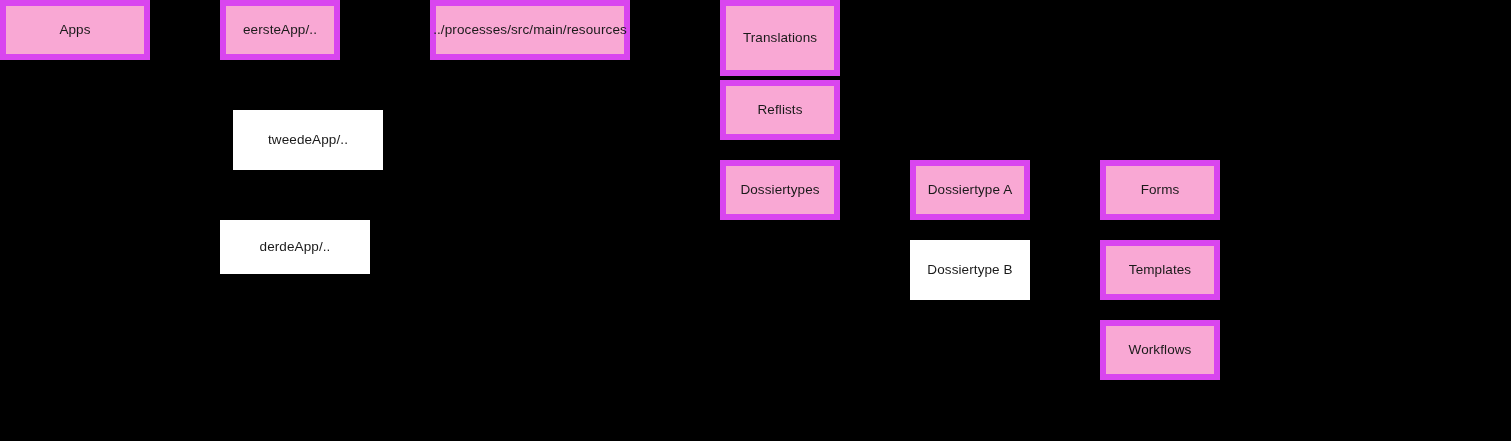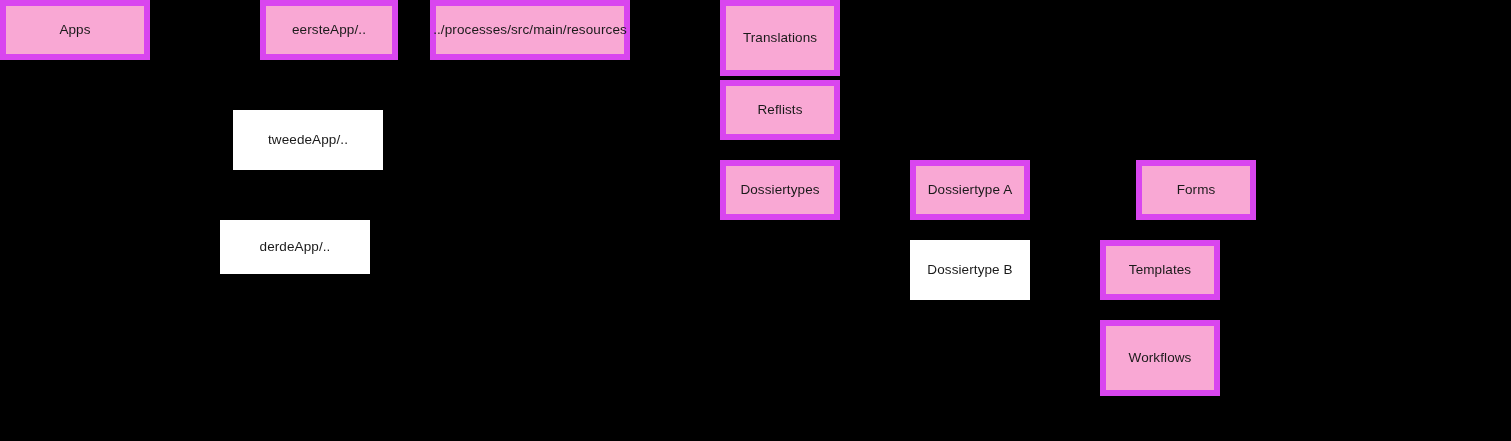--- a/index.html
+++ b/index.html
@@ -80,25 +80,25 @@
     <div class="edge" style="left: 1030px; top: 190px; width: 35px; height: 1px;"></div>
     <div class="edge" style="left: 1065px; top: 190px; width: 1px; height: 1px;"></div>
     <div class="edge" style="left: 1065px; top: 190px; width: 35px; height: 1px;"></div>
     <div class="edge" style="left: 1030px; top: 190px; width: 35px; height: 1px;"></div>
     <div class="edge" style="left: 1065px; top: 190px; width: 1px; height: 80px;"></div>
     <div class="edge" style="left: 1065px; top: 270px; width: 35px; height: 1px;"></div>
     <div class="edge" style="left: 1030px; top: 190px; width: 35px; height: 1px;"></div>
     <div class="edge" style="left: 1065px; top: 190px; width: 1px; height: 160px;"></div>
     <div class="edge" style="left: 1065px; top: 350px; width: 35px; height: 1px;"></div>
     <div class="node cream" style="left: 0px; top: 0px; width: 150px; height: 60px;">Apps</div>
-    <div class="node cream" style="left: 220px; top: 0px; width: 138px; height: 60px; margin-left: 40px;">eersteApp/..</div>
+    <div class="node cream" style="left: 220px; top: 0px; width: 120px; height: 60px;">eersteApp/..</div>
     <div class="node cream" style="left: 430px; top: 0px; width: 200px; height: 60px;">../processes/src/main/resources</div>
     <div class="node white" style="left: 220px; top: 110px; width: 150px; height: 60px; margin-left: 13px;">tweedeApp/..</div>
     <div class="node white" style="left: 220px; top: 220px; width: 150px; height: 54px;">derdeApp/..</div>
     <div class="node cream" style="left: 720px; top: 0px; width: 120px; height: 76px;">Translations</div>
     <div class="node cream" style="left: 720px; top: 80px; width: 120px; height: 60px;">Reflists</div>
     <div class="node cream" style="left: 720px; top: 160px; width: 120px; height: 60px;">Dossiertypes</div>
     <div class="node white" style="left: 910px; top: 240px; width: 120px; height: 60px;">Dossiertype B</div>
     <div class="node cream" style="left: 910px; top: 160px; width: 120px; height: 60px;">Dossiertype A</div>
-    <div class="node cream" style="left: 1136px; top: 160px; width: 120px; height: 60px;">Forms</div>
+    <div class="node cream" style="left: 1100px; top: 160px; width: 120px; height: 60px;">Forms</div>
     <div class="node cream" style="left: 1100px; top: 240px; width: 120px; height: 60px;">Templates</div>
-    <div class="node cream" style="left: 1100px; top: 320px; width: 120px; height: 76px;">Workflows</div>
+    <div class="node cream" style="left: 1100px; top: 320px; width: 120px; height: 60px;">Workflows</div>
   </div>
 
 </body></html>

